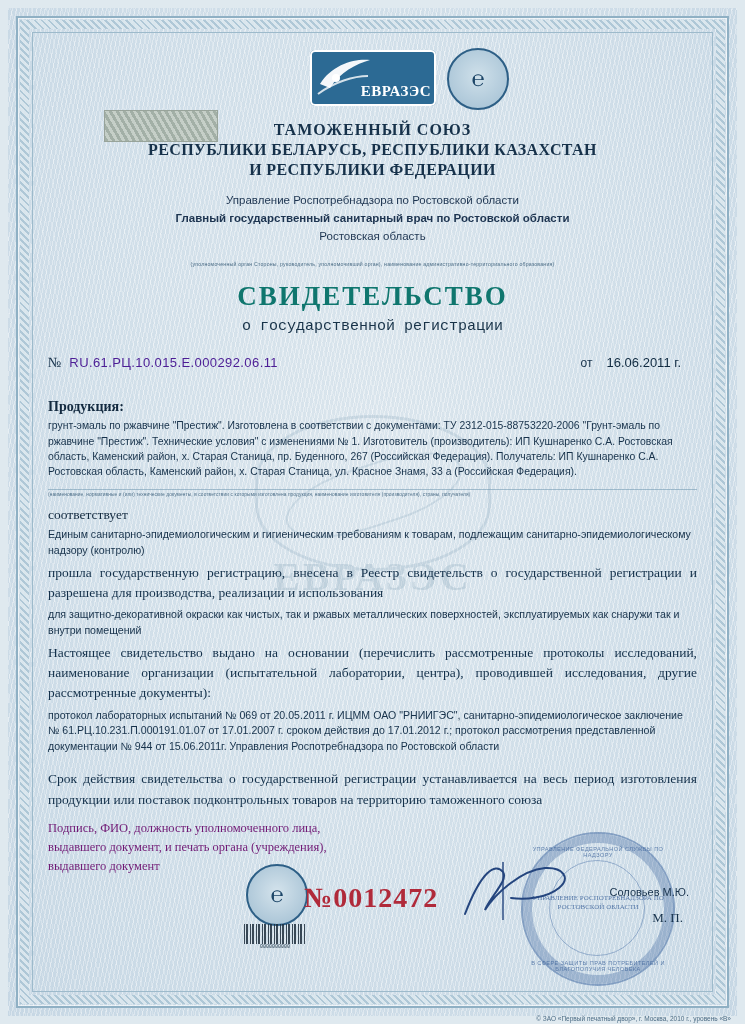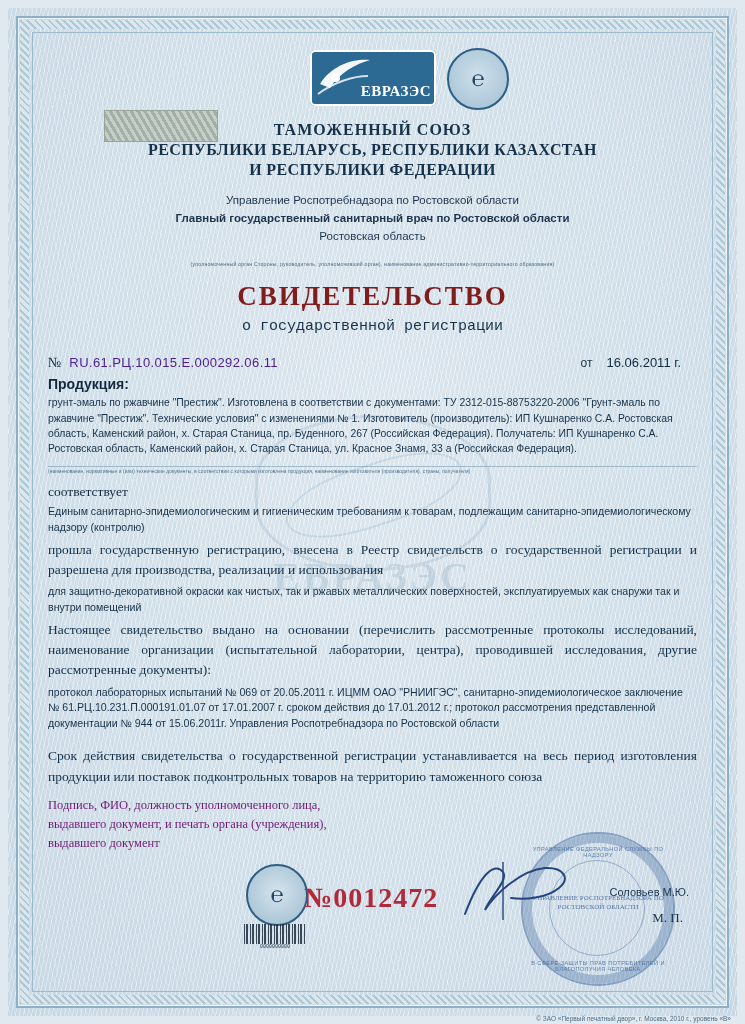--- a/index.html
+++ b/index.html
@@ -221,21 +221,21 @@
     overflow: hidden;
   }
 
   .cert-title {
     margin-top: 14px;
     text-align: center;
     font-family: "Liberation Serif", serif;
     font-size: 27px;
     font-weight: bold;
     letter-spacing: 2px;
-    color: #7f1d1d;
+    color: #0f766e;
   }
   .cert-sub {
     margin-top: 6px;
     text-align: center;
     font-family: Liberation Mono, monospace;
     font-size: 15px;
     color: #173248;
   }
 
   .numrow {
@@ -262,22 +262,22 @@
     margin-right: 14px;
     color: #16314a;
   }
   .numrow .dateval {
     font-size: 13px;
     color: #102a40;
     margin-right: 16px;
   }
 
   .section-label {
-    margin-top: 5px;
-    font-family: Liberation Sans, sans-serif;
+    margin-top: 28px;
+    font-family: Liberation Serif, serif;
     font-size: 14px;
     font-weight: bold;
     color: #12293f;
   }
   .body-text {
     margin-top: 3px;
     font-size: 10.4px;
     line-height: 1.45;
     color: #16314a;
     text-align: left;

